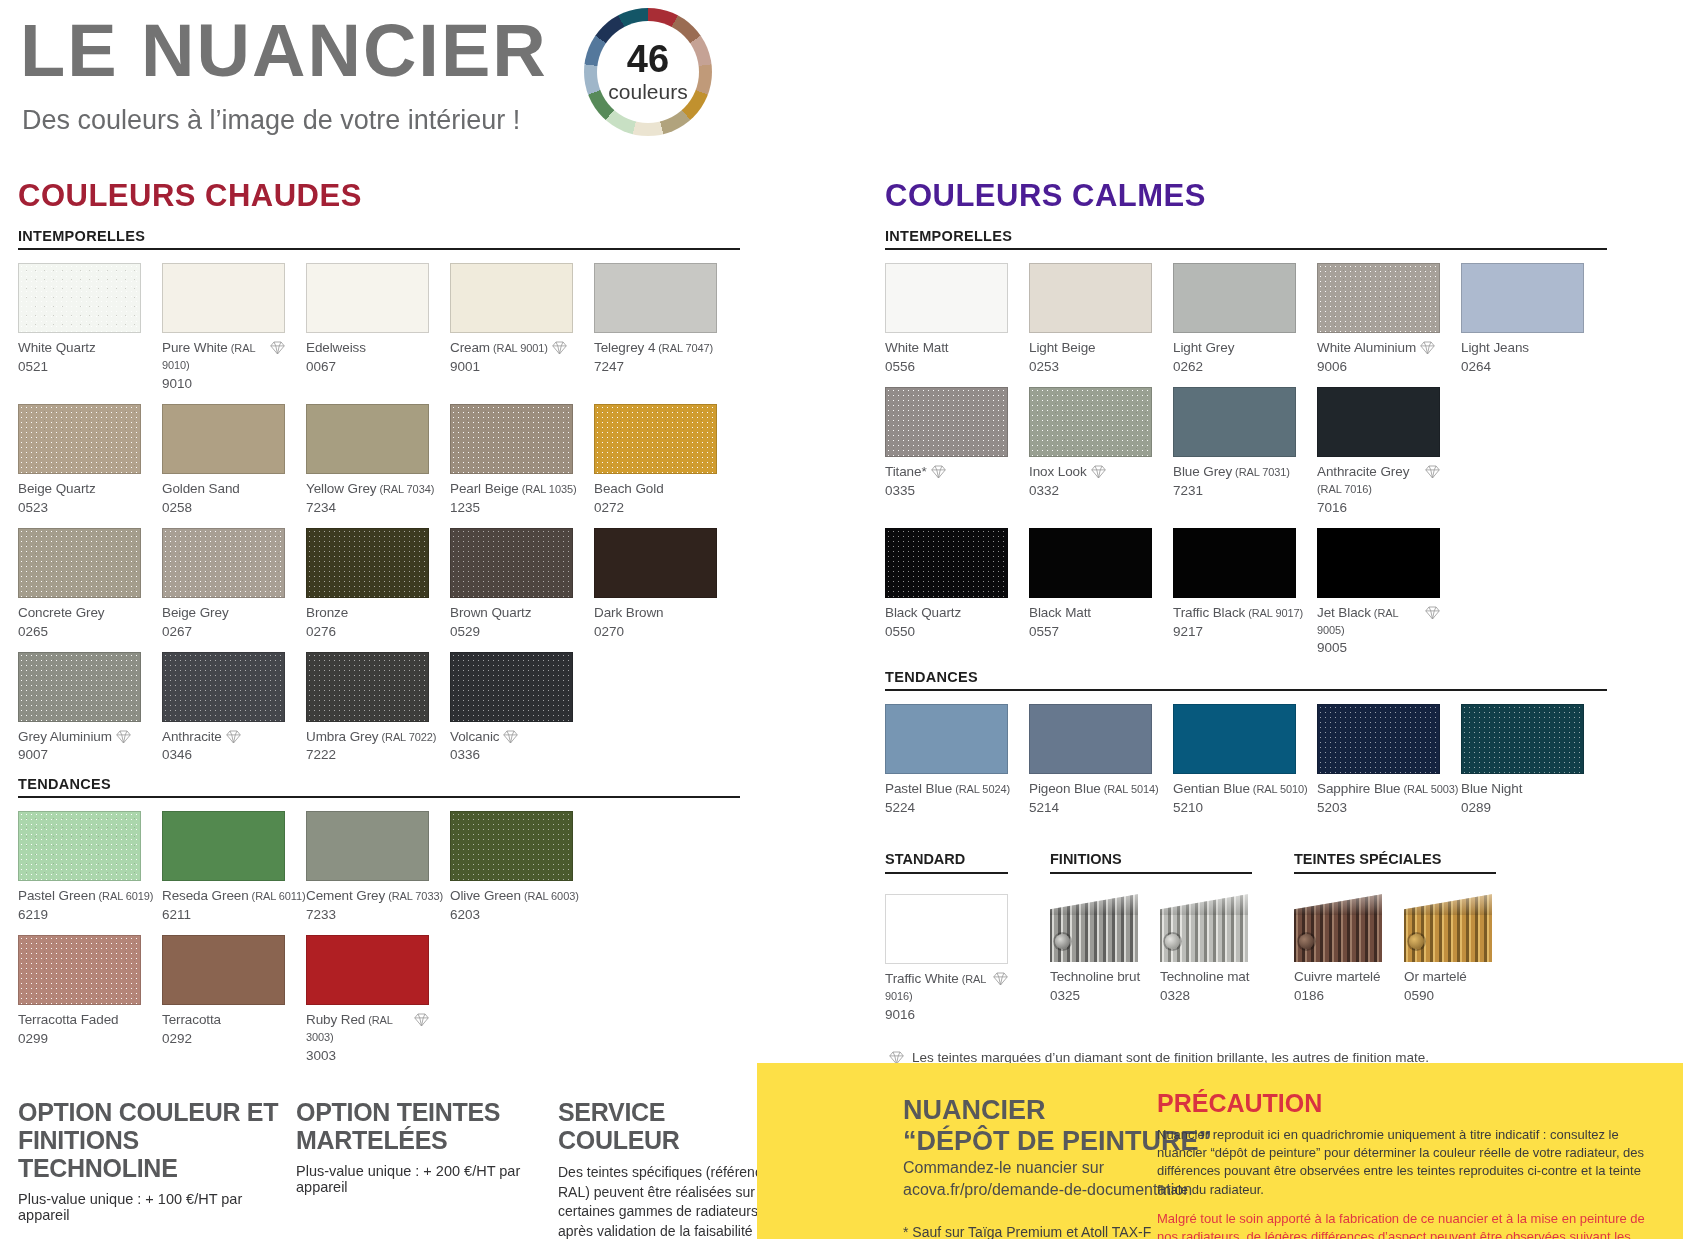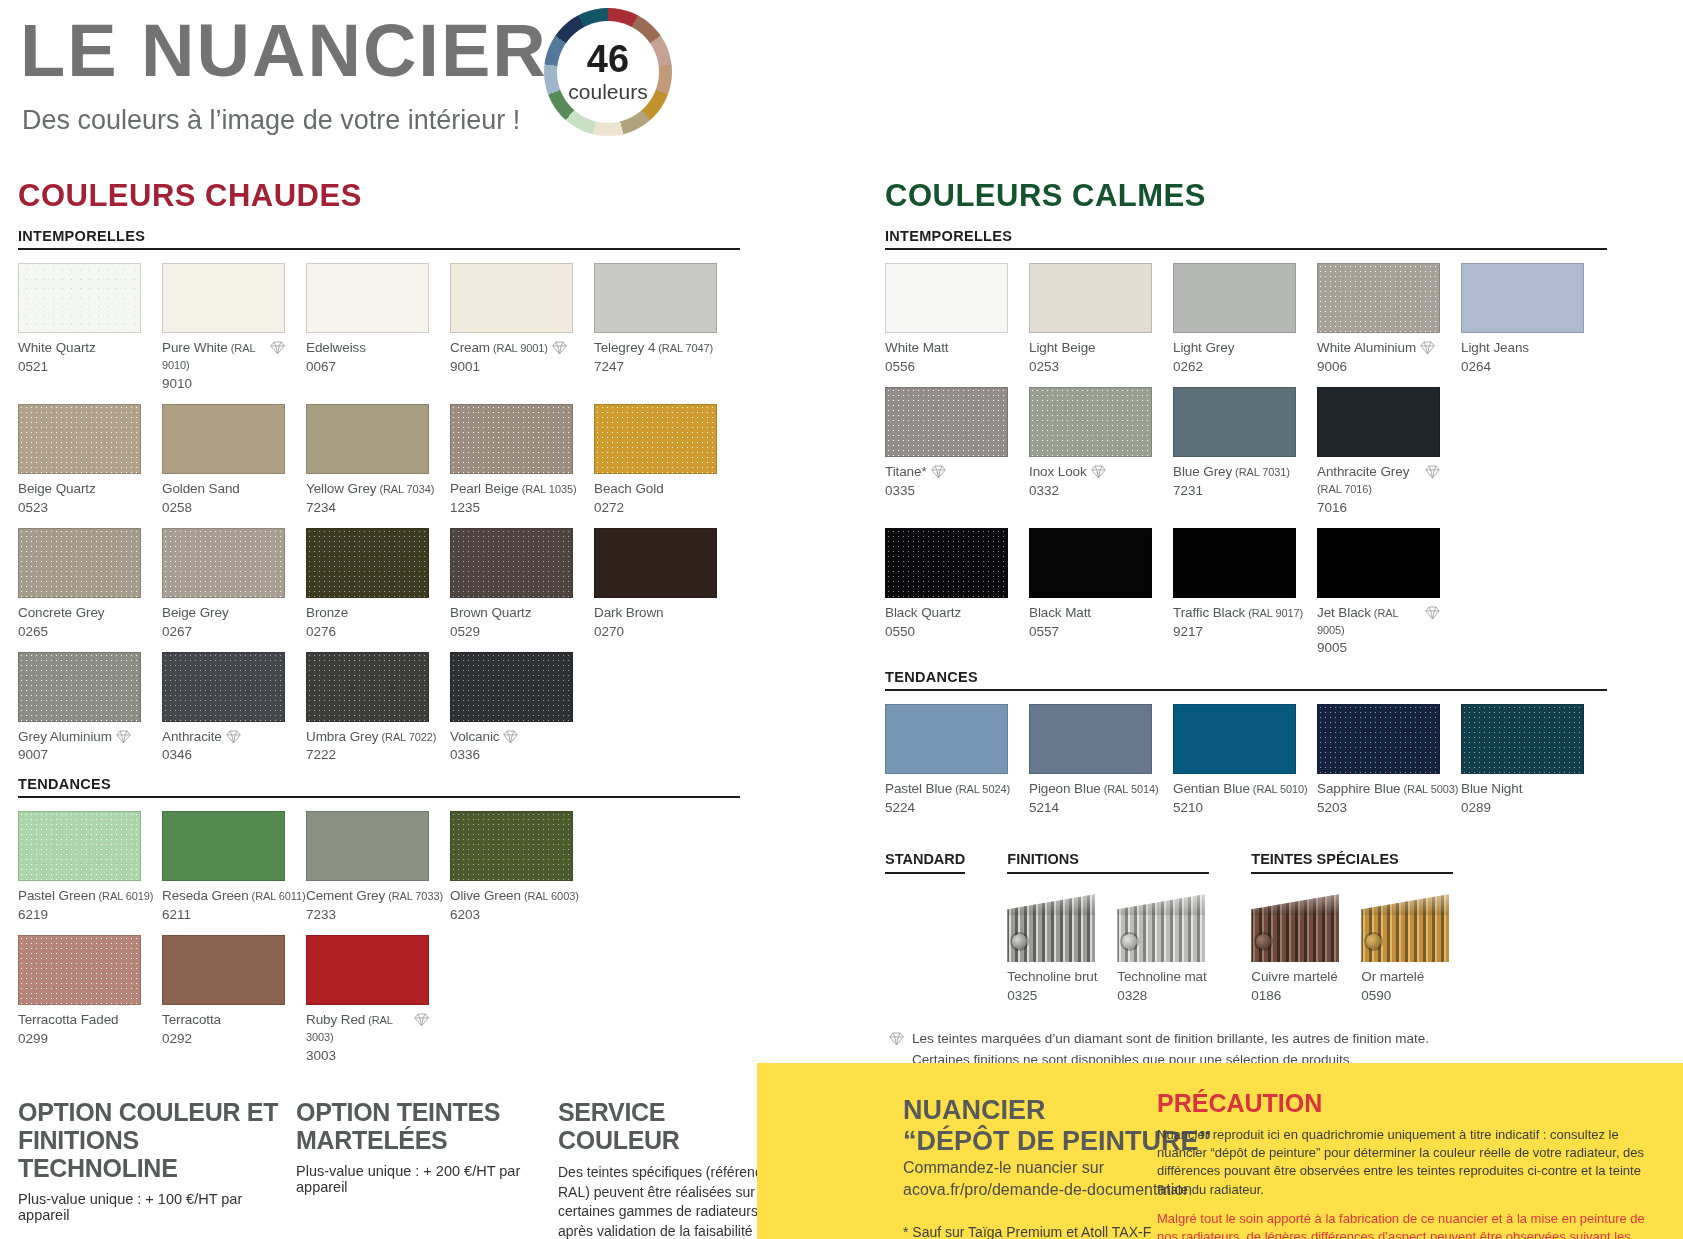--- a/index.html
+++ b/index.html
@@ -4,21 +4,21 @@
 <style>
   html,body{margin:0;padding:0}
   body{
     width:1683px;height:1239px;position:relative;background:#ffffff;
     font-family:"Liberation Sans",sans-serif;color:#58595b;overflow:hidden;
   }
   
   .page-title{position:absolute;left:20px;top:14px;font-size:74px;font-weight:700;
     color:#737373;letter-spacing:2px;line-height:1;}
   .page-subtitle{position:absolute;left:22px;top:105px;font-size:27px;color:#6a6b6d;}
-  .badge{position:absolute;left:544px;top:8px;width:128px;height:128px;}
+  .badge{position:absolute;left:584px;top:8px;width:128px;height:128px;}
   .badge-ring{position:absolute;inset:0;border-radius:50%;}
   .badge-hole{position:absolute;inset:13px;background:#fff;border-radius:50%;
     display:flex;flex-direction:column;align-items:center;justify-content:center;}
   .badge-number{font-size:38px;font-weight:700;color:#1f1f1f;line-height:1;}
   .badge-label{font-size:21px;color:#3c3c3c;margin-top:2px;}
   
   .column{position:absolute;top:178px;width:722px;}
   #col-warm{left:18px}
   #col-calm{left:885px}
   .section-title{font-size:31px;font-weight:700;letter-spacing:.5px;margin-bottom:10px;}
@@ -320,21 +320,21 @@
                 <path d="M5.3 1h9.4L19 6.2 10 17 1 6.2z"></path>
                 <path d="M1 6.2h18M5.3 1l2.4 5.2L10 17M14.7 1l-2.4 5.2L10 17"></path>
               </g>
             </svg></span>
         </div>
         <div class="swatch-code">3003</div>
       </div>
     </div>
   </div>
 <div class="column" id="col-calm">
-    <div class="section-title" style="color: #14532d;">COULEURS CALMES</div>
+    <div class="section-title" style="color: #4c1d95;">COULEURS CALMES</div>
     <div class="group-label">INTEMPORELLES</div>
     <div class="swatch-row">
       <div class="swatch-cell">
         <div class="swatch" style="background: rgb(247, 247, 245);"></div>
         <div class="swatch-name-row wide">
           <span class="swatch-name">White Matt</span>
         </div>
         <div class="swatch-code">0556</div>
       </div>
       <div class="swatch-cell">
@@ -490,20 +490,35 @@
         <div class="swatch speckle-dark" style="background: rgb(17, 63, 73);"></div>
         <div class="swatch-name-row wide">
           <span class="swatch-name">Blue Night</span>
         </div>
         <div class="swatch-code">0289</div>
       </div>
     </div>
     <div class="extras-row">
       <div class="extras-group">
         <div class="extras-label">STANDARD</div>
+        <div class="extras-items">
+          <div class="swatch-cell w123">
+            <div class="swatch" style="background: rgb(255, 255, 255);"></div>
+            <div class="swatch-name-row">
+              <span class="swatch-name">Traffic White<span class="ral"> (RAL 9016)</span></span>
+              <span class="diamond"><svg width="15" height="14" viewBox="0 0 20 18">
+                  <g fill="none" stroke="#9a9a9a" stroke-width="1.1" stroke-linejoin="round">
+                    <path d="M5.3 1h9.4L19 6.2 10 17 1 6.2z"></path>
+                    <path d="M1 6.2h18M5.3 1l2.4 5.2L10 17M14.7 1l-2.4 5.2L10 17"></path>
+                  </g>
+                </svg></span>
+            </div>
+            <div class="swatch-code">9016</div>
+          </div>
+        </div>
       </div>
       <div class="extras-group">
         <div class="extras-label">FINITIONS</div>
         <div class="extras-items">
           <div class="rad-cell">
             <div class="radiator" style="--rb: #9B9B97; --rd: #60605E; --rl: #D9D9D5; background: repeating-linear-gradient(90deg, rgb(96, 96, 94) 0px, rgb(96, 96, 94) 2px, rgb(217, 217, 213) 2px, rgb(217, 217, 213) 4px, rgb(155, 155, 151) 4px, rgb(155, 155, 151) 8px, rgb(96, 96, 94) 8px, rgb(96, 96, 94) 9px);"></div>
             <div class="swatch-name-row wide">
               <span class="swatch-name">Technoline brut</span>
             </div>
             <div class="swatch-code">0325</div>

